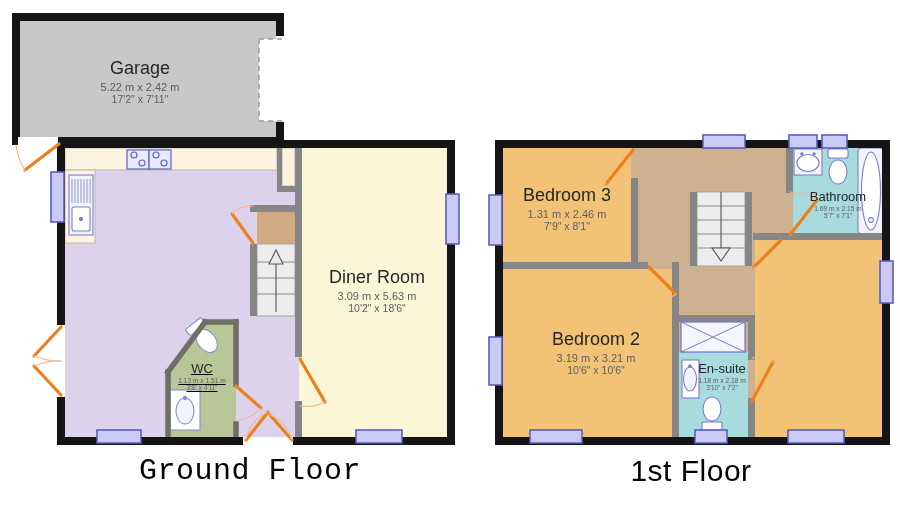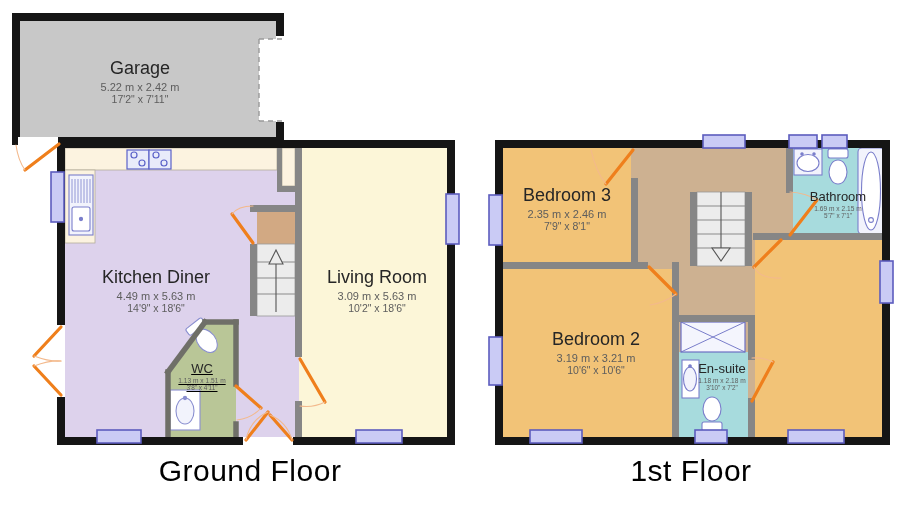--- a/index.html
+++ b/index.html
@@ -260,41 +260,36 @@
     </g>
   </g>
 </svg>
 
 <div class="room-label" style="left:140px;top:59px;">
   <div class="rname">Garage</div>
   <div class="rdim">5.22 m x 2.42 m</div>
   <div class="rdim2">17'2" x 7'11"</div>
 </div>
 
-<div class="room-label" style="left:156px;top:268px;">
-  <div class="rname">Kitchen Diner</div>
-  <div class="rdim">4.49 m x 5.63 m</div>
-  <div class="rdim2">14'9" x 18'6"</div>
-</div>
 
 <div class="room-label" style="left:377px;top:268px;">
-  <div class="rname">Living Room</div>
+  <div class="rname">Diner Room</div>
   <div class="rdim">3.09 m x 5.63 m</div>
   <div class="rdim2">10'2" x 18'6"</div>
 </div>
 
 <div class="room-label sm" style="left:202px;top:362px;text-decoration:underline;">
   <div class="rname">WC</div>
   <div class="rdim">1.13 m x 1.51 m</div>
   <div class="rdim2">3'8" x 4'11"</div>
 </div>
 
 <div class="room-label" style="left:567px;top:186px;">
   <div class="rname">Bedroom 3</div>
-  <div class="rdim">2.35 m x 2.46 m</div>
+  <div class="rdim">1.31 m x 2.46 m</div>
   <div class="rdim2">7'9" x 8'1"</div>
 </div>
 
 <div class="room-label sm" style="left:838px;top:190px;">
   <div class="rname">Bathroom</div>
   <div class="rdim">1.69 m x 2.15 m</div>
   <div class="rdim2">5'7" x 7'1"</div>
 </div>
 
 <div class="room-label" style="left:596px;top:330px;">
@@ -303,16 +298,16 @@
   <div class="rdim2">10'6" x 10'6"</div>
 </div>
 
 <div class="room-label sm" style="left:722px;top:362px;">
   <div class="rname">En-suite</div>
   <div class="rdim">1.18 m x 2.18 m</div>
   <div class="rdim2">3'10" x 7'2"</div>
 </div>
 
 
-<div class="floor-title" style="left:250px;top:454px;">Ground Floor</div>
+<div class="floor-title" style="left:250px;top:454px;font-family:Liberation Mono, monospace;">Ground Floor</div>
 <div class="floor-title" style="left:691px;top:454px;">1st Floor</div>
 
 </div>
 
 </body></html>

